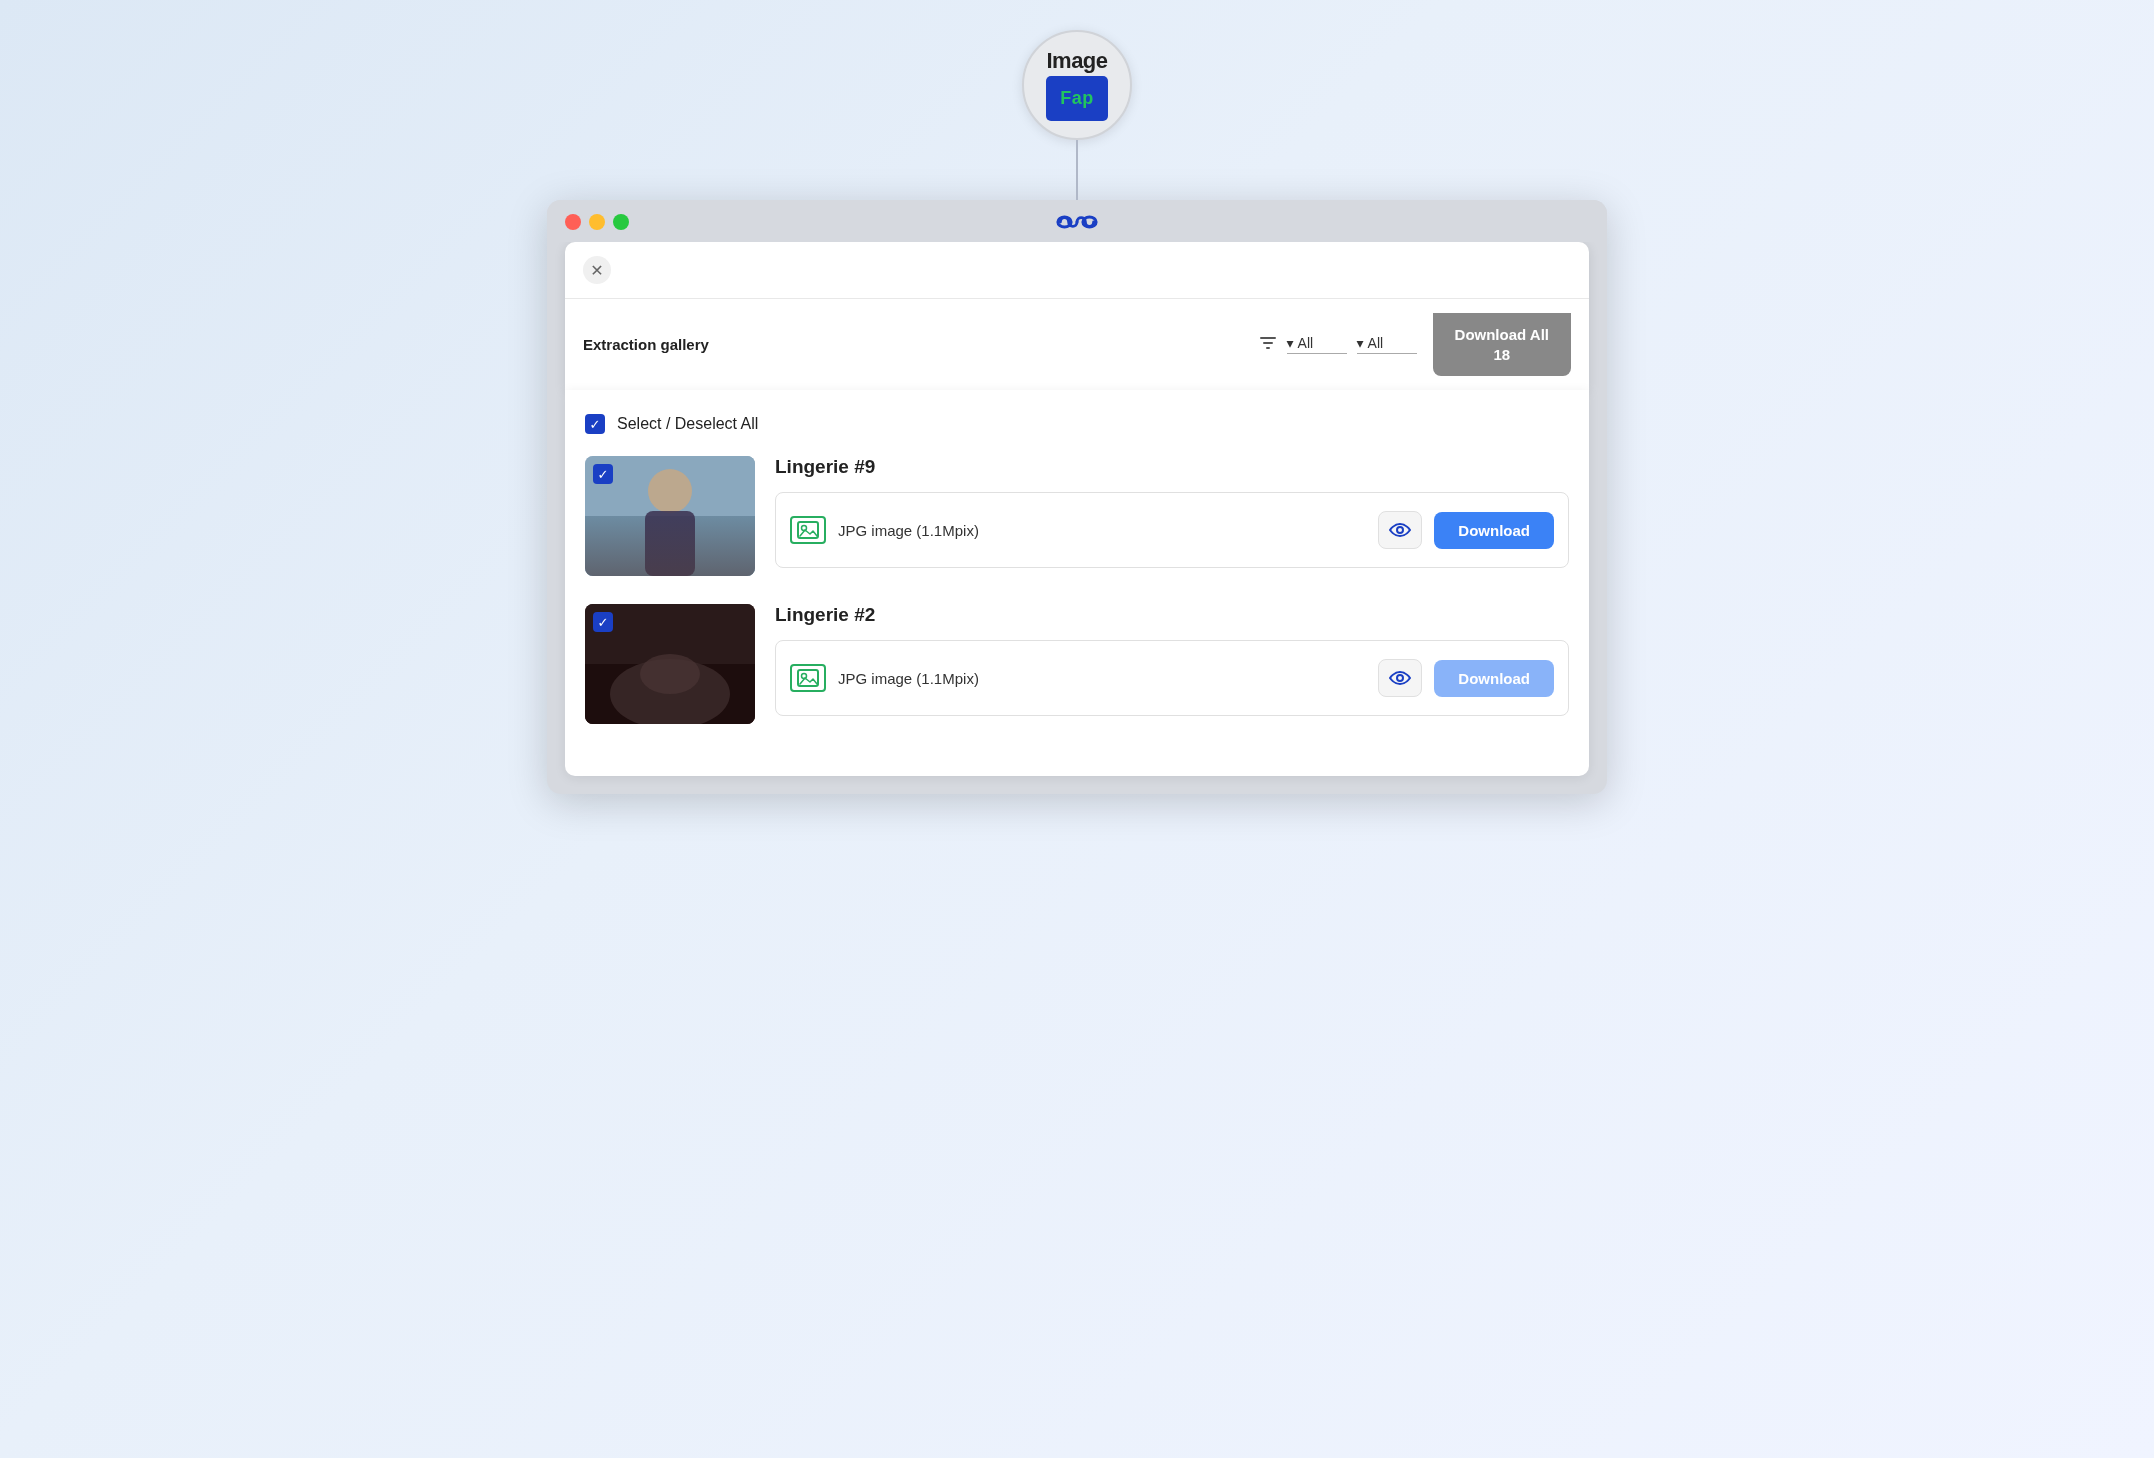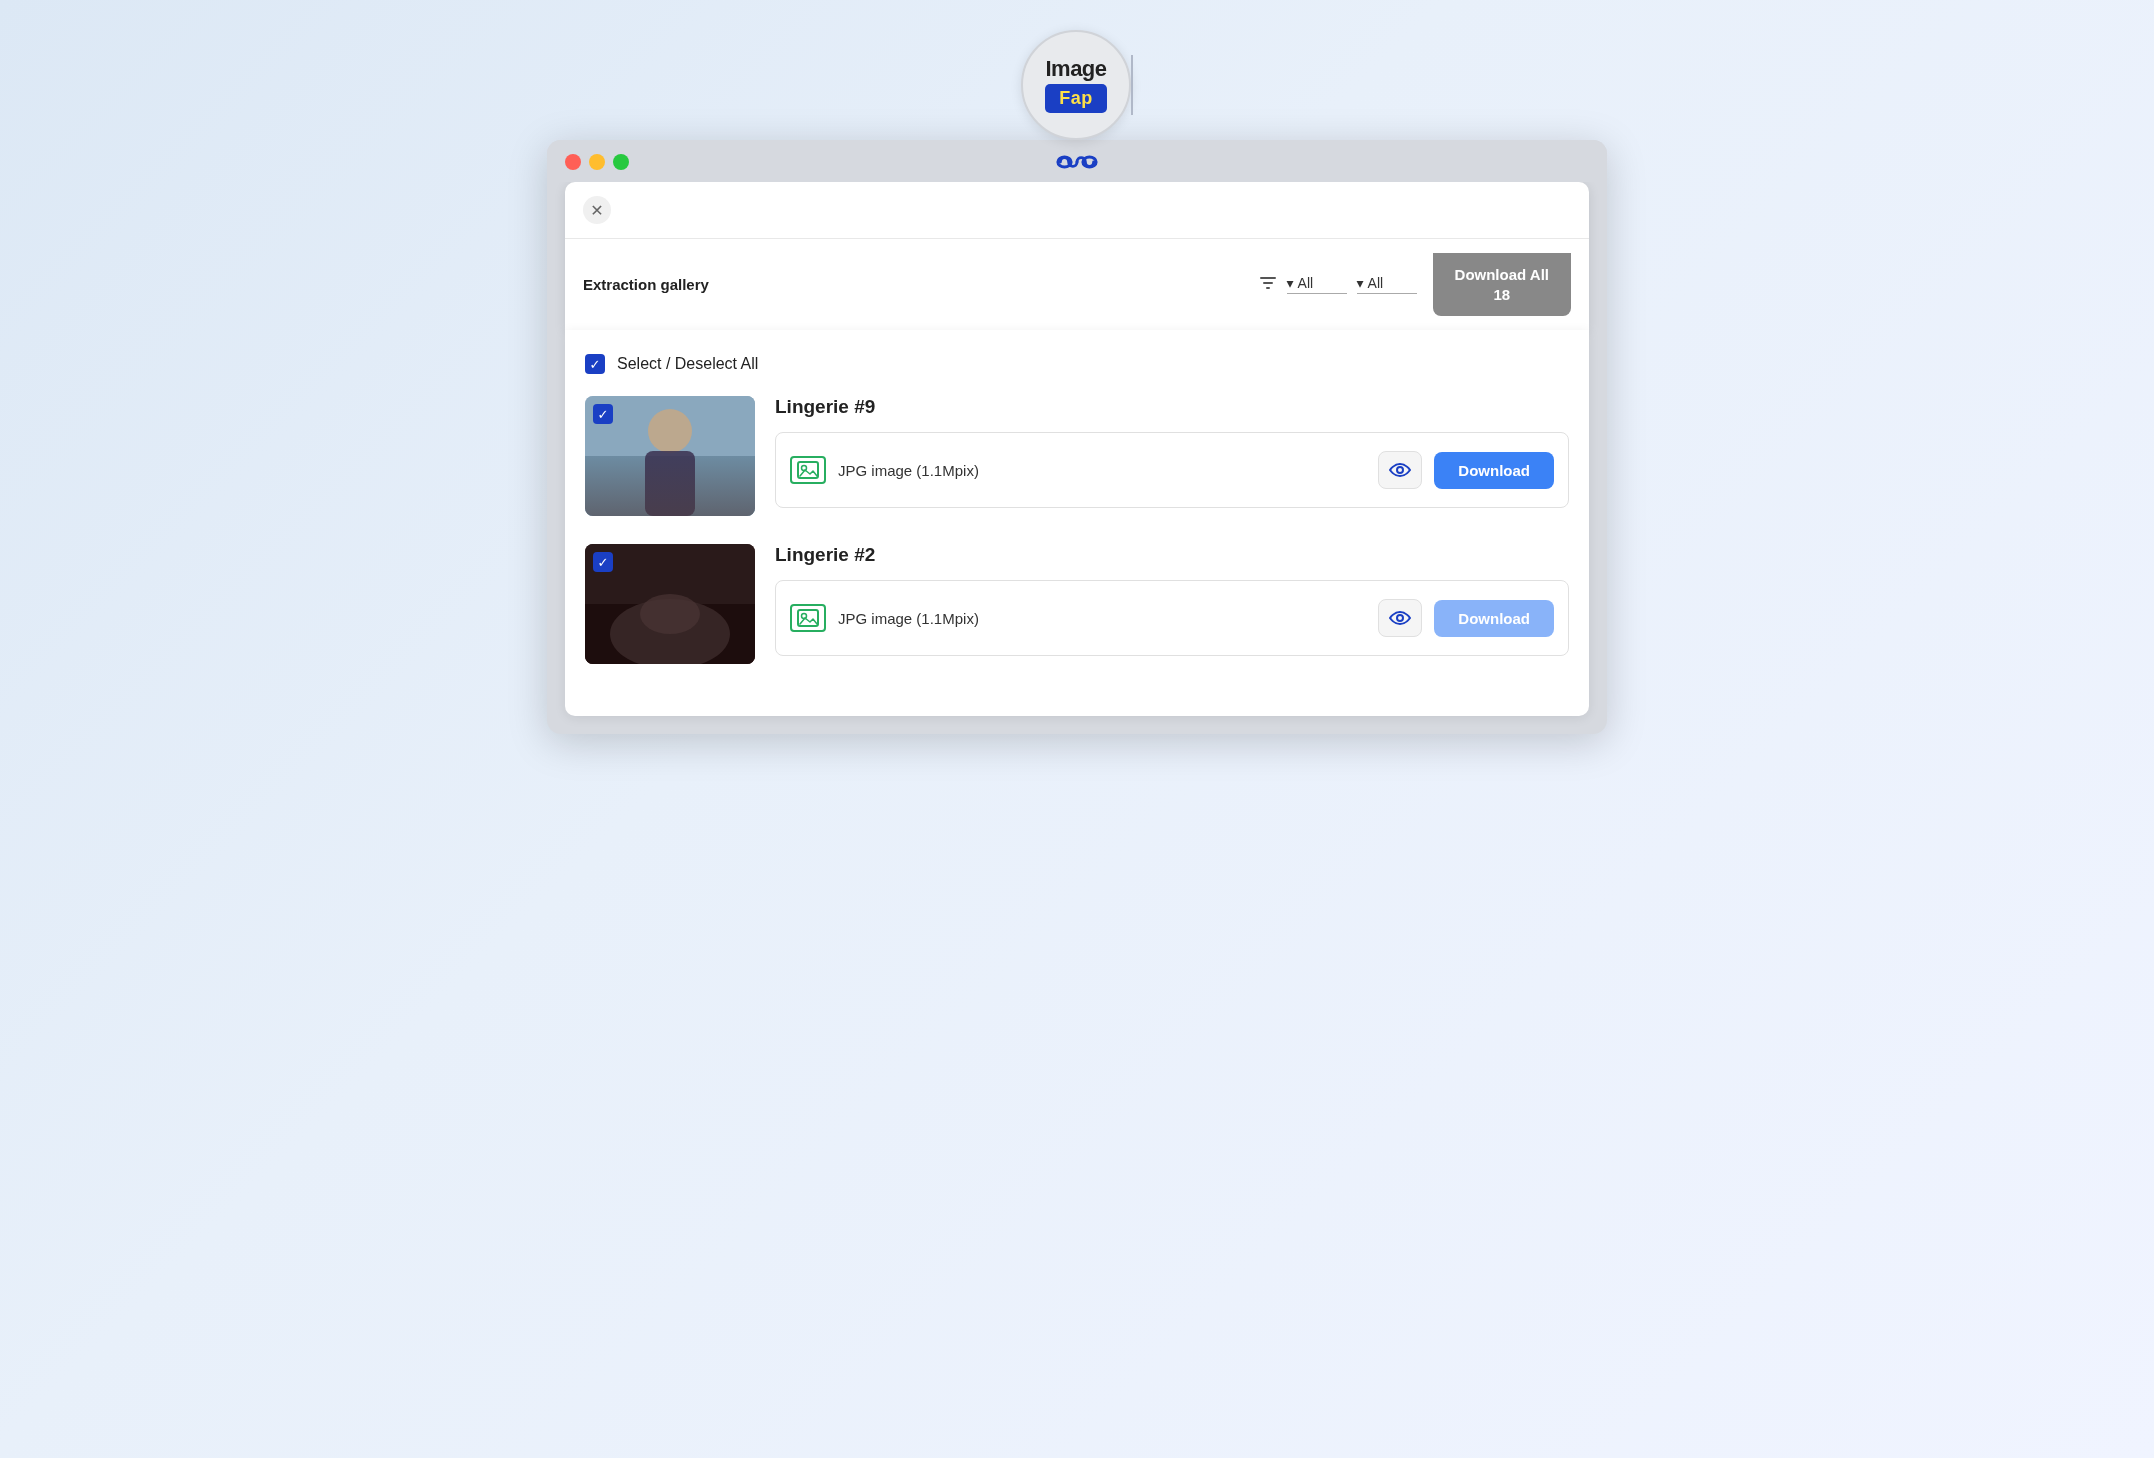--- a/index.html
+++ b/index.html
@@ -11,21 +11,21 @@
       display: flex;
       flex-direction: column;
       align-items: center;
       padding: 30px 0 60px;
       overflow: hidden;
     }
 
     
     .logo-container {
       display: flex;
-      flex-direction: row;
+      flex-direction: column;
       align-items: center;
       margin-bottom: 0;
       position: relative;
       z-index: 10;
       justify-content: center;
     }
 
     .logo-circle {
       width: 110px;
       height: 110px;
@@ -42,24 +42,24 @@
     .logo-image-text {
       font-size: 22px;
       font-weight: 700;
       color: #222;
       line-height: 1.1;
       letter-spacing: -0.5px;
     }
 
     .logo-fap-badge {
       background: #1a3fc4;
-      color: #fde047;
+      color: #22c55e;
       font-size: 18px;
       font-weight: 700;
-      padding: 4px 14px;
+      padding: 12px 14px;
       border-radius: 5px;
       margin-top: 3px;
       letter-spacing: 0.5px;
     }
 
     .connector-line {
       width: 2px;
       height: 60px;
       background: #b0b8c8;
       margin: 0 auto;

